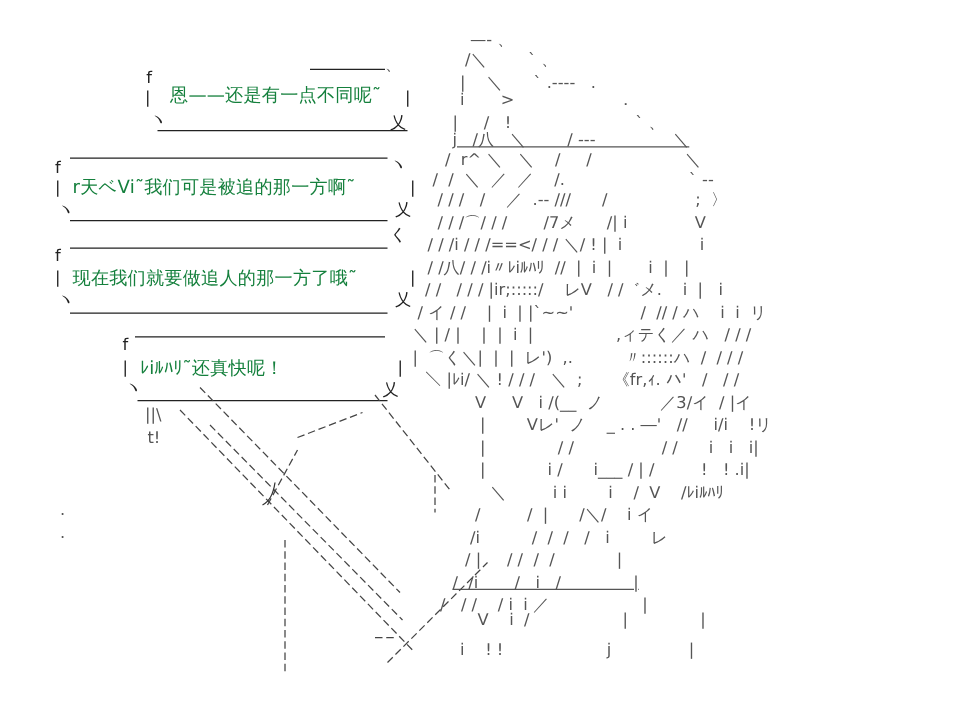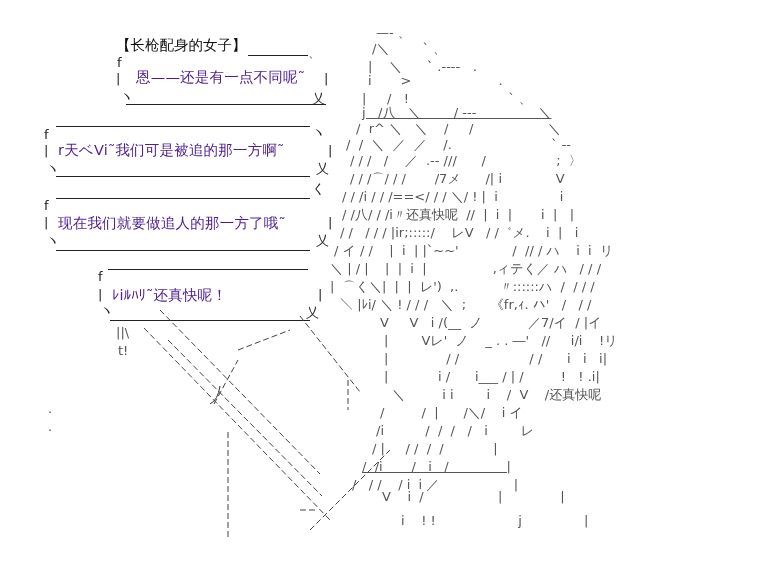--- a/index.html
+++ b/index.html
@@ -6,36 +6,35 @@
   body { width:762px; height:568px; position:relative; overflow:hidden; }
   .aa {
     position:absolute; left:0; top:0; width:762px; height:568px;
   }
   .row {
     position:absolute; white-space:pre; color:#222;
     font-family:"DejaVu Sans", sans-serif; font-size:13px; line-height:18px;
   }
   .dim { color:#555; }
   .bubble-text {
-    position:absolute; white-space:pre; color:#4c1d95;
+    position:absolute; white-space:pre; color:#15803d;
     font-family:"DejaVu Sans", sans-serif; font-size:14.5px; line-height:18px;
     letter-spacing:0.2px;
   }
   .hline { position:absolute; height:1px; background:#222; }
   .title {
     position:absolute; white-space:pre; color:#111;
     font-family:"DejaVu Sans", sans-serif; font-size:14.5px; line-height:18px;
   }
 </style>
 </head>
 <body>
 
 <div class="aa">
 
-  <div class="title" style="left:116px; top:36px;">【长枪配身的女子】</div>
 
   <div>
     <div class="hline" style="left:248px; top:55px; width:60px;"></div>
     <div class="hline" style="left:126px; top:104px; width:200px;"></div>
     <div class="row" style="left:117px; top:54px;">f</div>
     <div class="row" style="left:116px; top:70px;">|</div>
     <div class="row" style="left:120px; top:88px;">ヽ</div>
     <div class="row" style="left:324px; top:70px;">|</div>
     <div class="row" style="left:312px; top:90px;">乂</div>
     <div class="bubble-text" style="left:136px; top:68px;">恩——还是有一点不同呢˜</div>
@@ -81,38 +80,38 @@
       <div class="row dim" style="left: 372px; top: 40px;">/＼        ` 、</div>
       <div class="row dim" style="left: 368px; top: 58px;">|    ＼      ` .----   .</div>
       <div class="row dim" style="left: 368px; top: 72px;">i       &gt;                    ．</div>
       <div class="row dim" style="left: 362px; top: 90px;">|     /   !                        ` 、</div>
       <div class="row dim" style="left: 362px; top: 104px; text-decoration: underline;">j   /八   ＼        / ---               ＼</div>
       <div class="row dim" style="left: 356px; top: 120px;">/  r^ ＼   ＼    /     /                  ＼</div>
       <div class="row dim" style="left: 346px; top: 136px;">/  /  ＼  ／  ／    /.                        ` --</div>
       <div class="row dim" style="left: 350px; top: 152px;">/ / /   /    ／  .-- ///      /                 ;  〉</div>
       <div class="row dim" style="left: 350px; top: 170px;">/ / /⌒/ / /       /7メ      /| i             V</div>
       <div class="row dim" style="left: 342px; top: 188px;">/ / /i / / /==&lt;/ / / ＼/ ! |  i               i</div>
-      <div class="row dim" style="left: 342px; top: 206px;">/ /八/ / /i〃还真快呢  //  |  i  |       i  |   |</div>
+      <div class="row dim" style="left: 342px; top: 206px;">/ /八/ / /i〃ﾚiﾙﾊﾘ  //  |  i  |       i  |   |</div>
       <div class="row dim" style="left: 340px; top: 224px;">/ /   / / / |ir;:::::/    レV   / /゛メ.    i  |   i</div>
       <div class="row dim" style="left: 334px; top: 242px;">/ イ / /    |  i  | |`~~'             /  // / ハ    i  i  リ</div>
       <div class="row dim" style="left: 330px; top: 260px;">＼ | / |    |  |  i  |                ,ィテく／ ハ   / / /</div>
       <div class="row dim" style="left: 330px; top: 278px;">|  ⌒く＼|  |  |  レ')  ,.          〃::::::ハ  /  / / /</div>
       <div class="row dim" style="left: 340px; top: 296px;">＼ |ﾚi/ ＼ ! / / /   ＼  ;      《fr,ｨ. ハ'   /   / /</div>
-      <div class="row dim" style="left: 380px; top: 314px;">V     V   i /(__  ノ           ／7/イ  / |イ</div>
+      <div class="row dim" style="left: 380px; top: 314px;">V     V   i /(__  ノ           ／3/イ  / |イ</div>
       <div class="row dim" style="left: 384px; top: 332px;">|        Vレ'  ノ    _ . . ―'   //     i/i    !リ</div>
       <div class="row dim" style="left: 384px; top: 350px;">|              / /                 / /      i   i   i|</div>
       <div class="row dim" style="left: 384px; top: 368px;">|            i /      i___ / | /         !   ! .i|</div>
-      <div class="row dim" style="left: 392px; top: 386px;">＼         i i        i    /  V    /还真快呢</div>
+      <div class="row dim" style="left: 392px; top: 386px;">＼         i i        i    /  V    /ﾚiﾙﾊﾘ</div>
       <div class="row dim" style="left: 380px; top: 404px;">/         /  |      /＼/    i イ</div>
       <div class="row dim" style="left: 376px; top: 422px;">/i          /  /  /   /   i        レ</div>
       <div class="row dim" style="left: 372px; top: 440px;">/ |     / /  /  /            |</div>
       <div class="row dim" style="left: 362px; top: 458px; text-decoration: underline;">/  /i       /   i   /              |</div>
       <div class="row dim" style="left: 352px; top: 476px;">/   / /    / i  i ／                  |</div>
       <div class="row dim" style="left: 382px; top: 488px;">V    i  /                  |              |</div>
-      <div class="row dim" style="left: 401px; top: 512px;">i    ! !                    j               |</div>
+      <div class="row dim" style="left: 368px; top: 512px;">i    ! !                    j               |</div>
       <div class="row dim" style="left: 308px; top: 44px;">、</div>
       <div class="row dim" style="left: 116px; top: 324px;">||\</div>
       <div class="row dim" style="left: 118px; top: 342px;">t!</div>
       <div class="row dim" style="left: 48px; top: 400px;">.</div>
       <div class="row dim" style="left: 48px; top: 418px;">.</div>
     </div>
 
   <svg width="762" height="568" style="position:absolute;left:0;top:0;">
     <g stroke="#444" stroke-width="1" stroke-dasharray="6,3" fill="none">
       <line x1="144" y1="328" x2="330" y2="520"></line>

